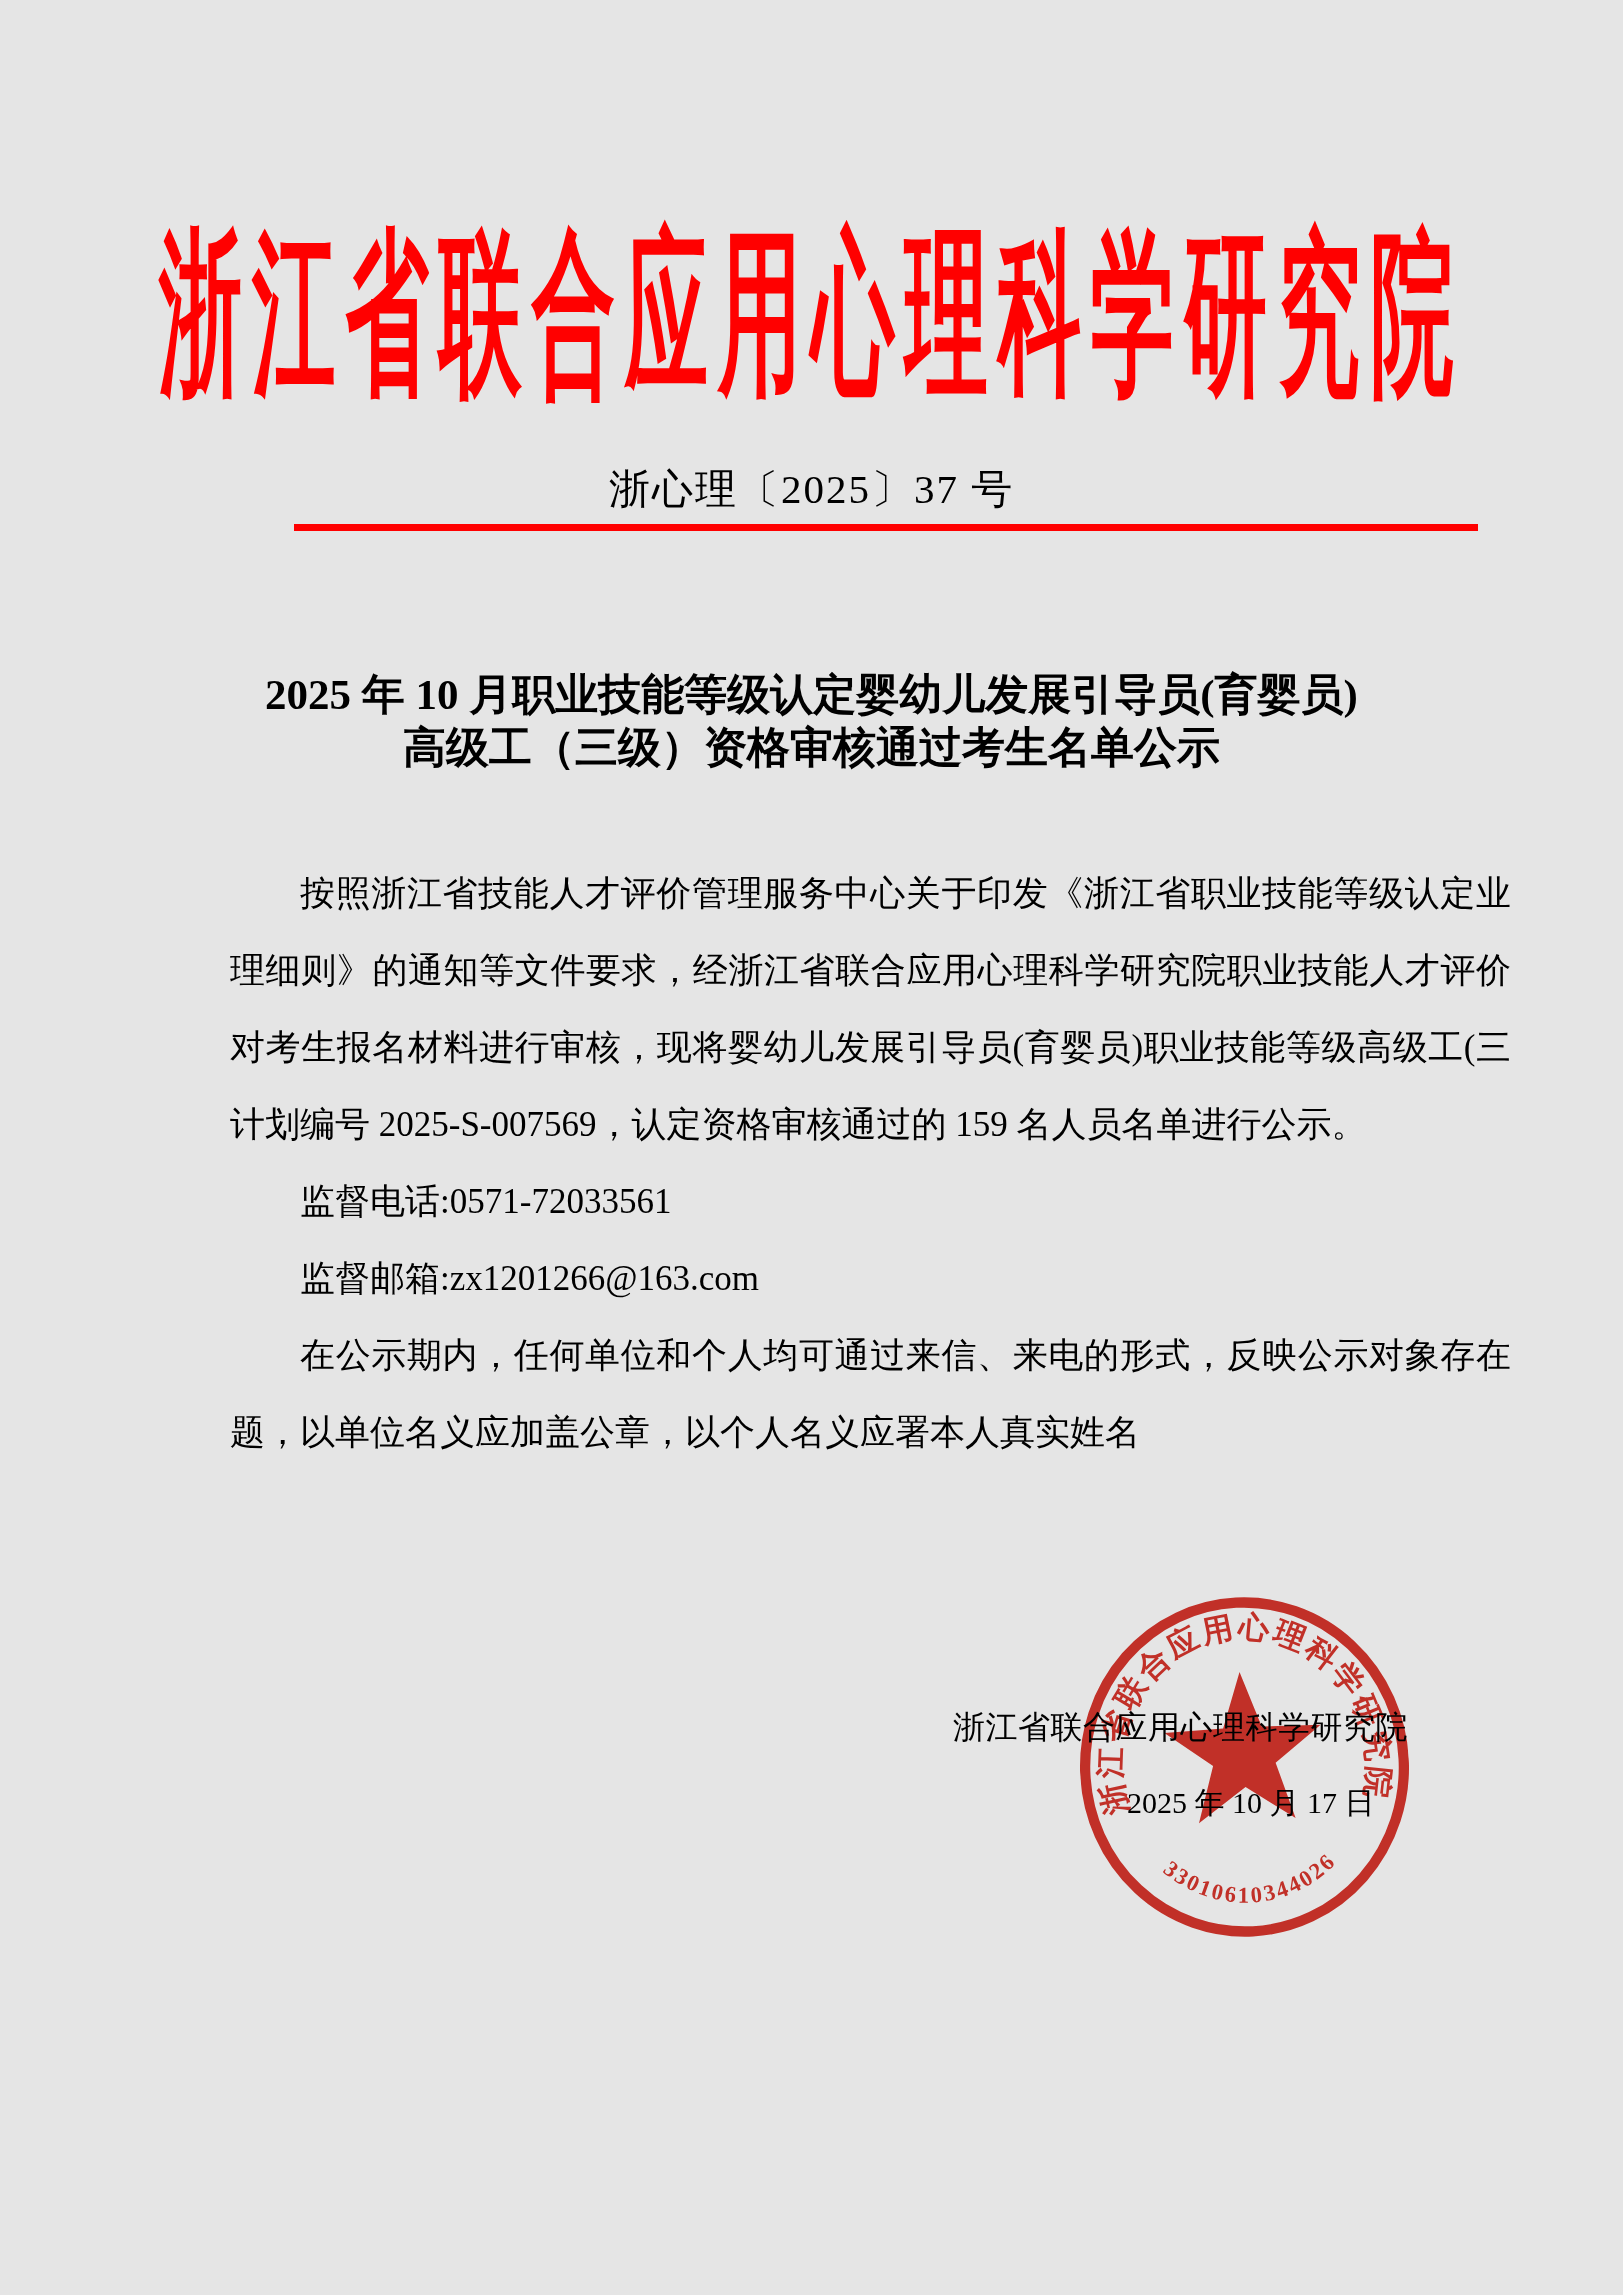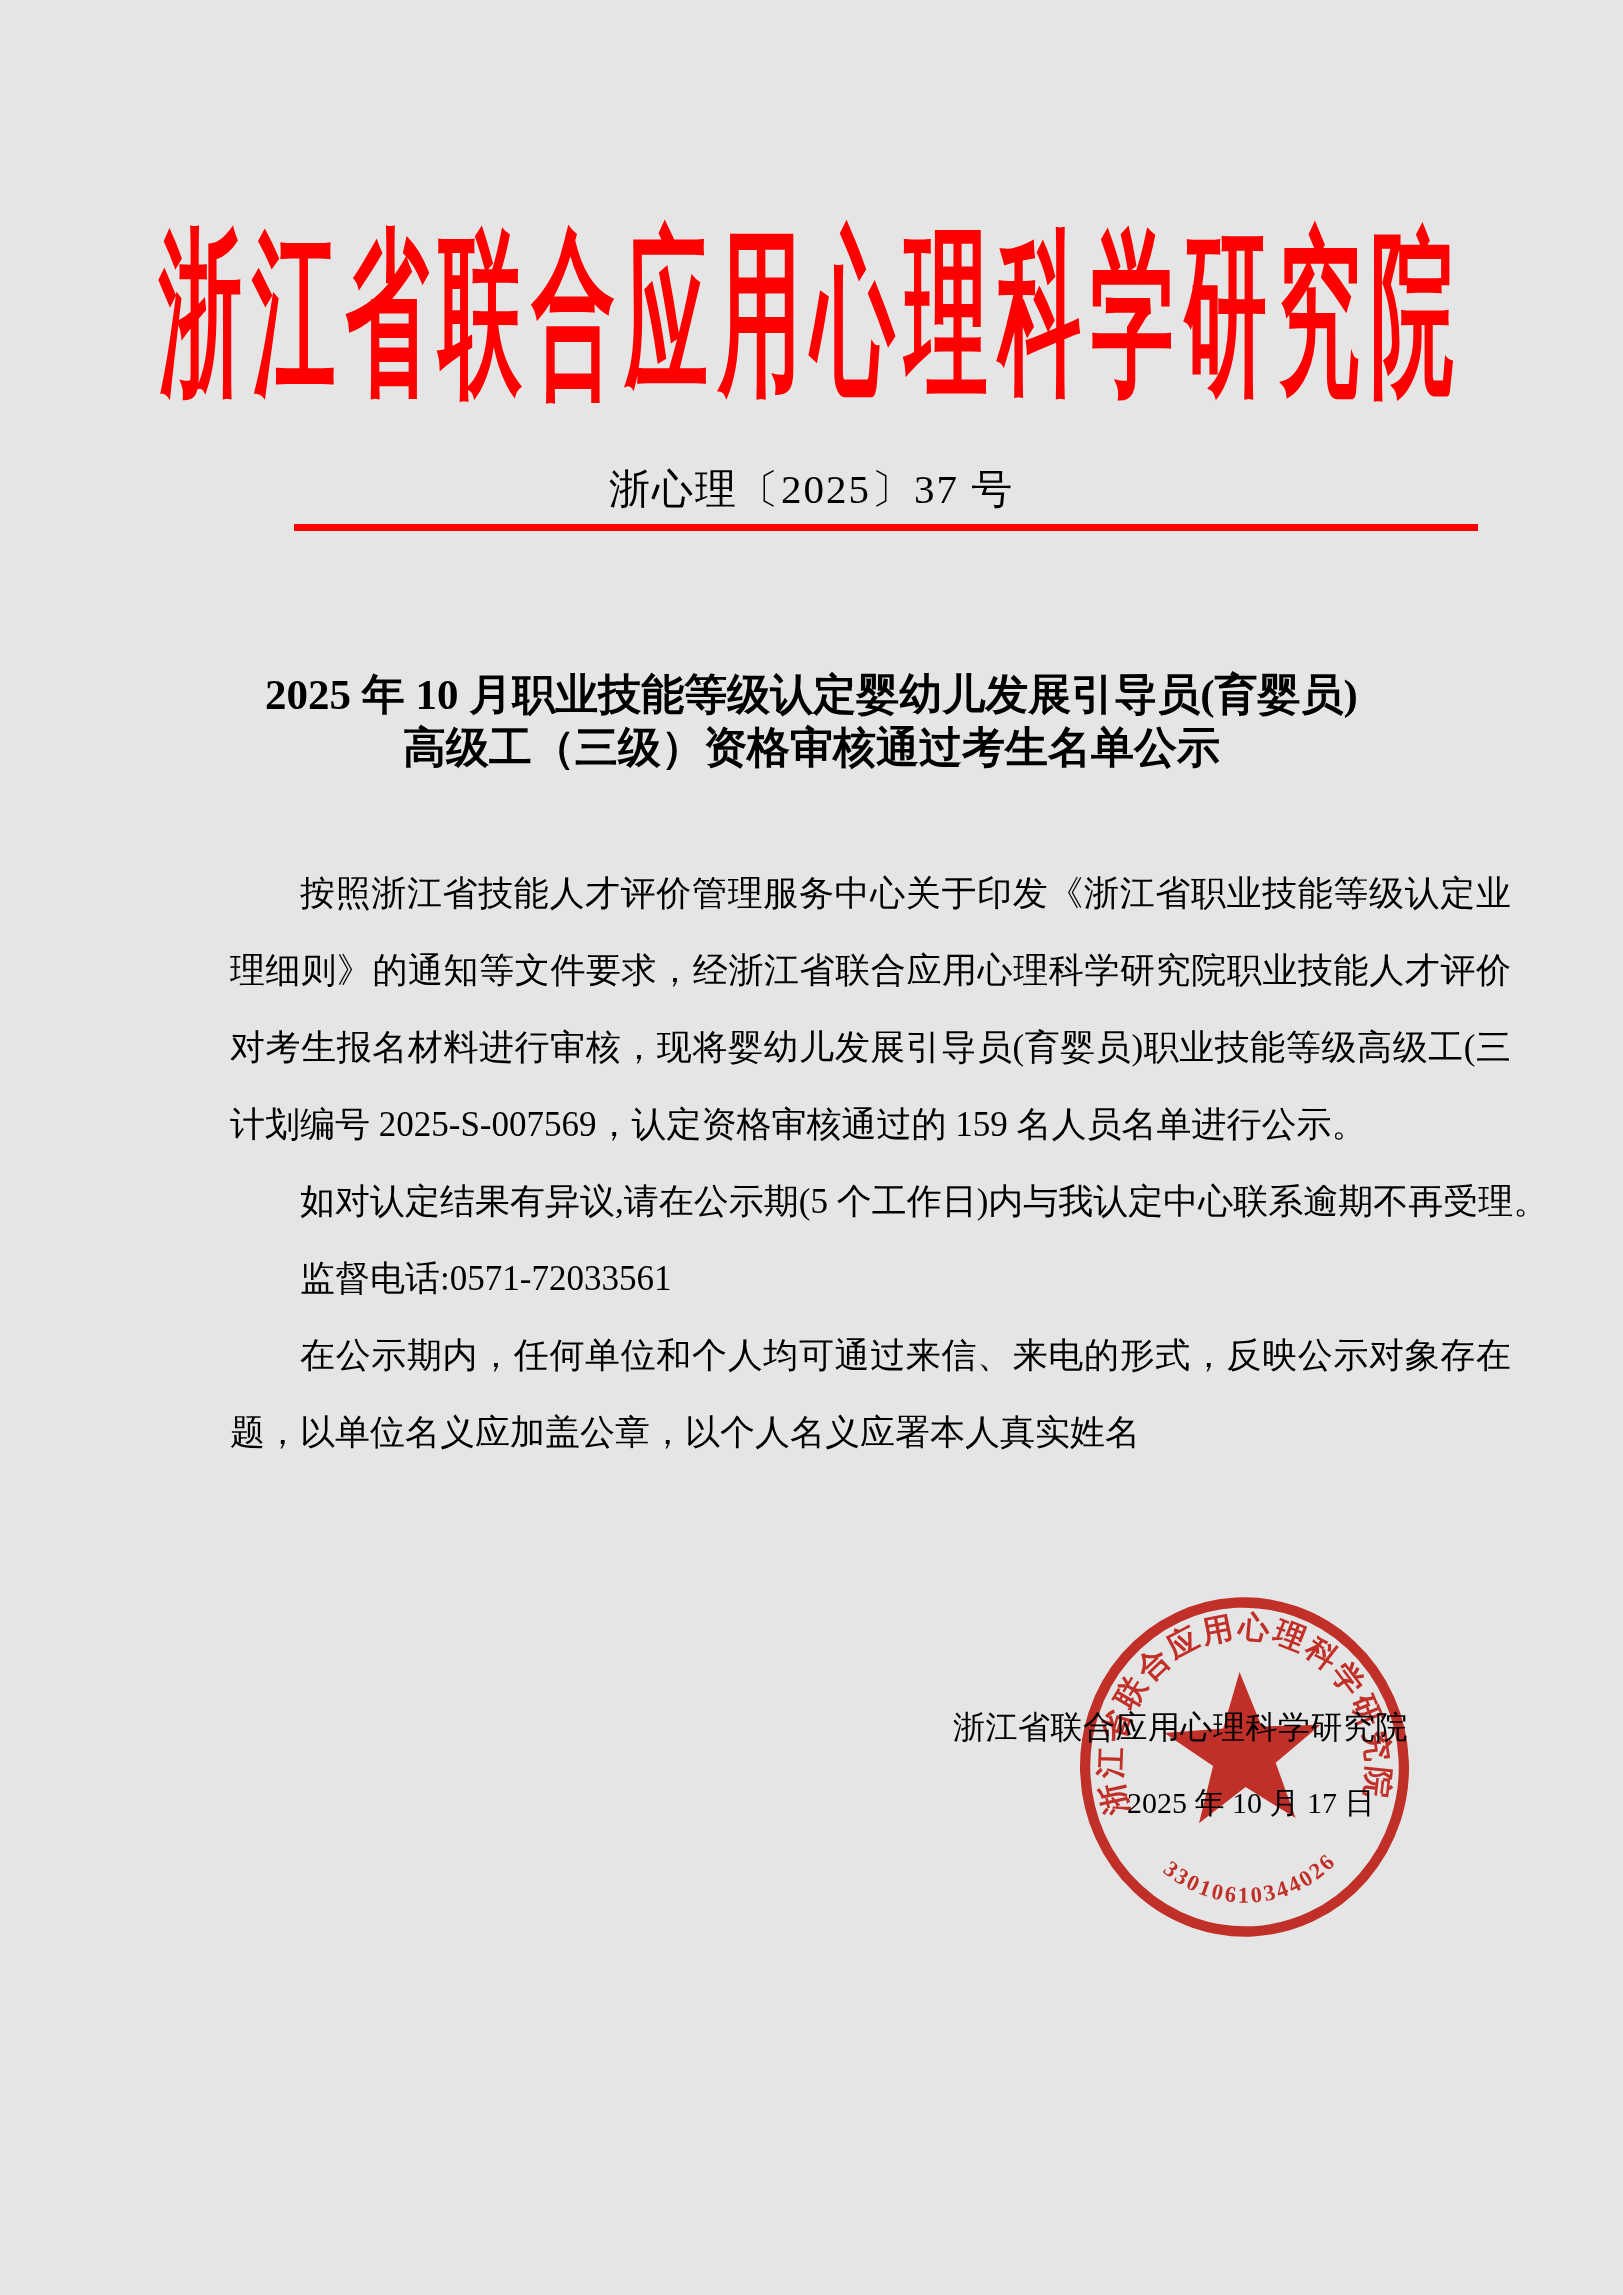--- a/index.html
+++ b/index.html
@@ -83,22 +83,22 @@
 
   <div class="notice-title l1">2025 年 10 月职业技能等级认定婴幼儿发展引导员(育婴员)</div>
 
   <div class="notice-title l2">高级工（三级）资格审核通过考生名单公示</div>
 
   <div class="body-block">
       <div class="body-line indent jst">按照浙江省技能人才评价管理服务中心关于印发《浙江省职业技能等级认定业务办</div>
       <div class="body-line jst">理细则》的通知等文件要求，经浙江省联合应用心理科学研究院职业技能人才评价中心</div>
       <div class="body-line jst">对考生报名材料进行审核，现将婴幼儿发展引导员(育婴员)职业技能等级高级工(三级)，</div>
       <div class="body-line">计划编号 2025-S-007569，认定资格审核通过的 159 名人员名单进行公示。</div>
-      <div class="body-line indent">如对认定结果有异议,请在公示期(5 个工作日)内与我认定中心联系逾期不再受理。</div>
       <div class="body-line indent">监督电话:0571-72033561</div>
+      <div class="body-line indent">监督邮箱:zx1201266@163.com</div>
       <div class="body-line indent jst">在公示期内，任何单位和个人均可通过来信、来电的形式，反映公示对象存在的问</div>
       <div class="body-line">题，以单位名义应加盖公章，以个人名义应署本人真实姓名</div>
     </div>
 
   <div class="signature">浙江省联合应用心理科学研究院</div>
 
   <div class="sig-date">2025 年 10 月 17 日</div>
 
   <div class="seal">
     <svg viewBox="0 0 640 660" xmlns="http://www.w3.org/2000/svg">

